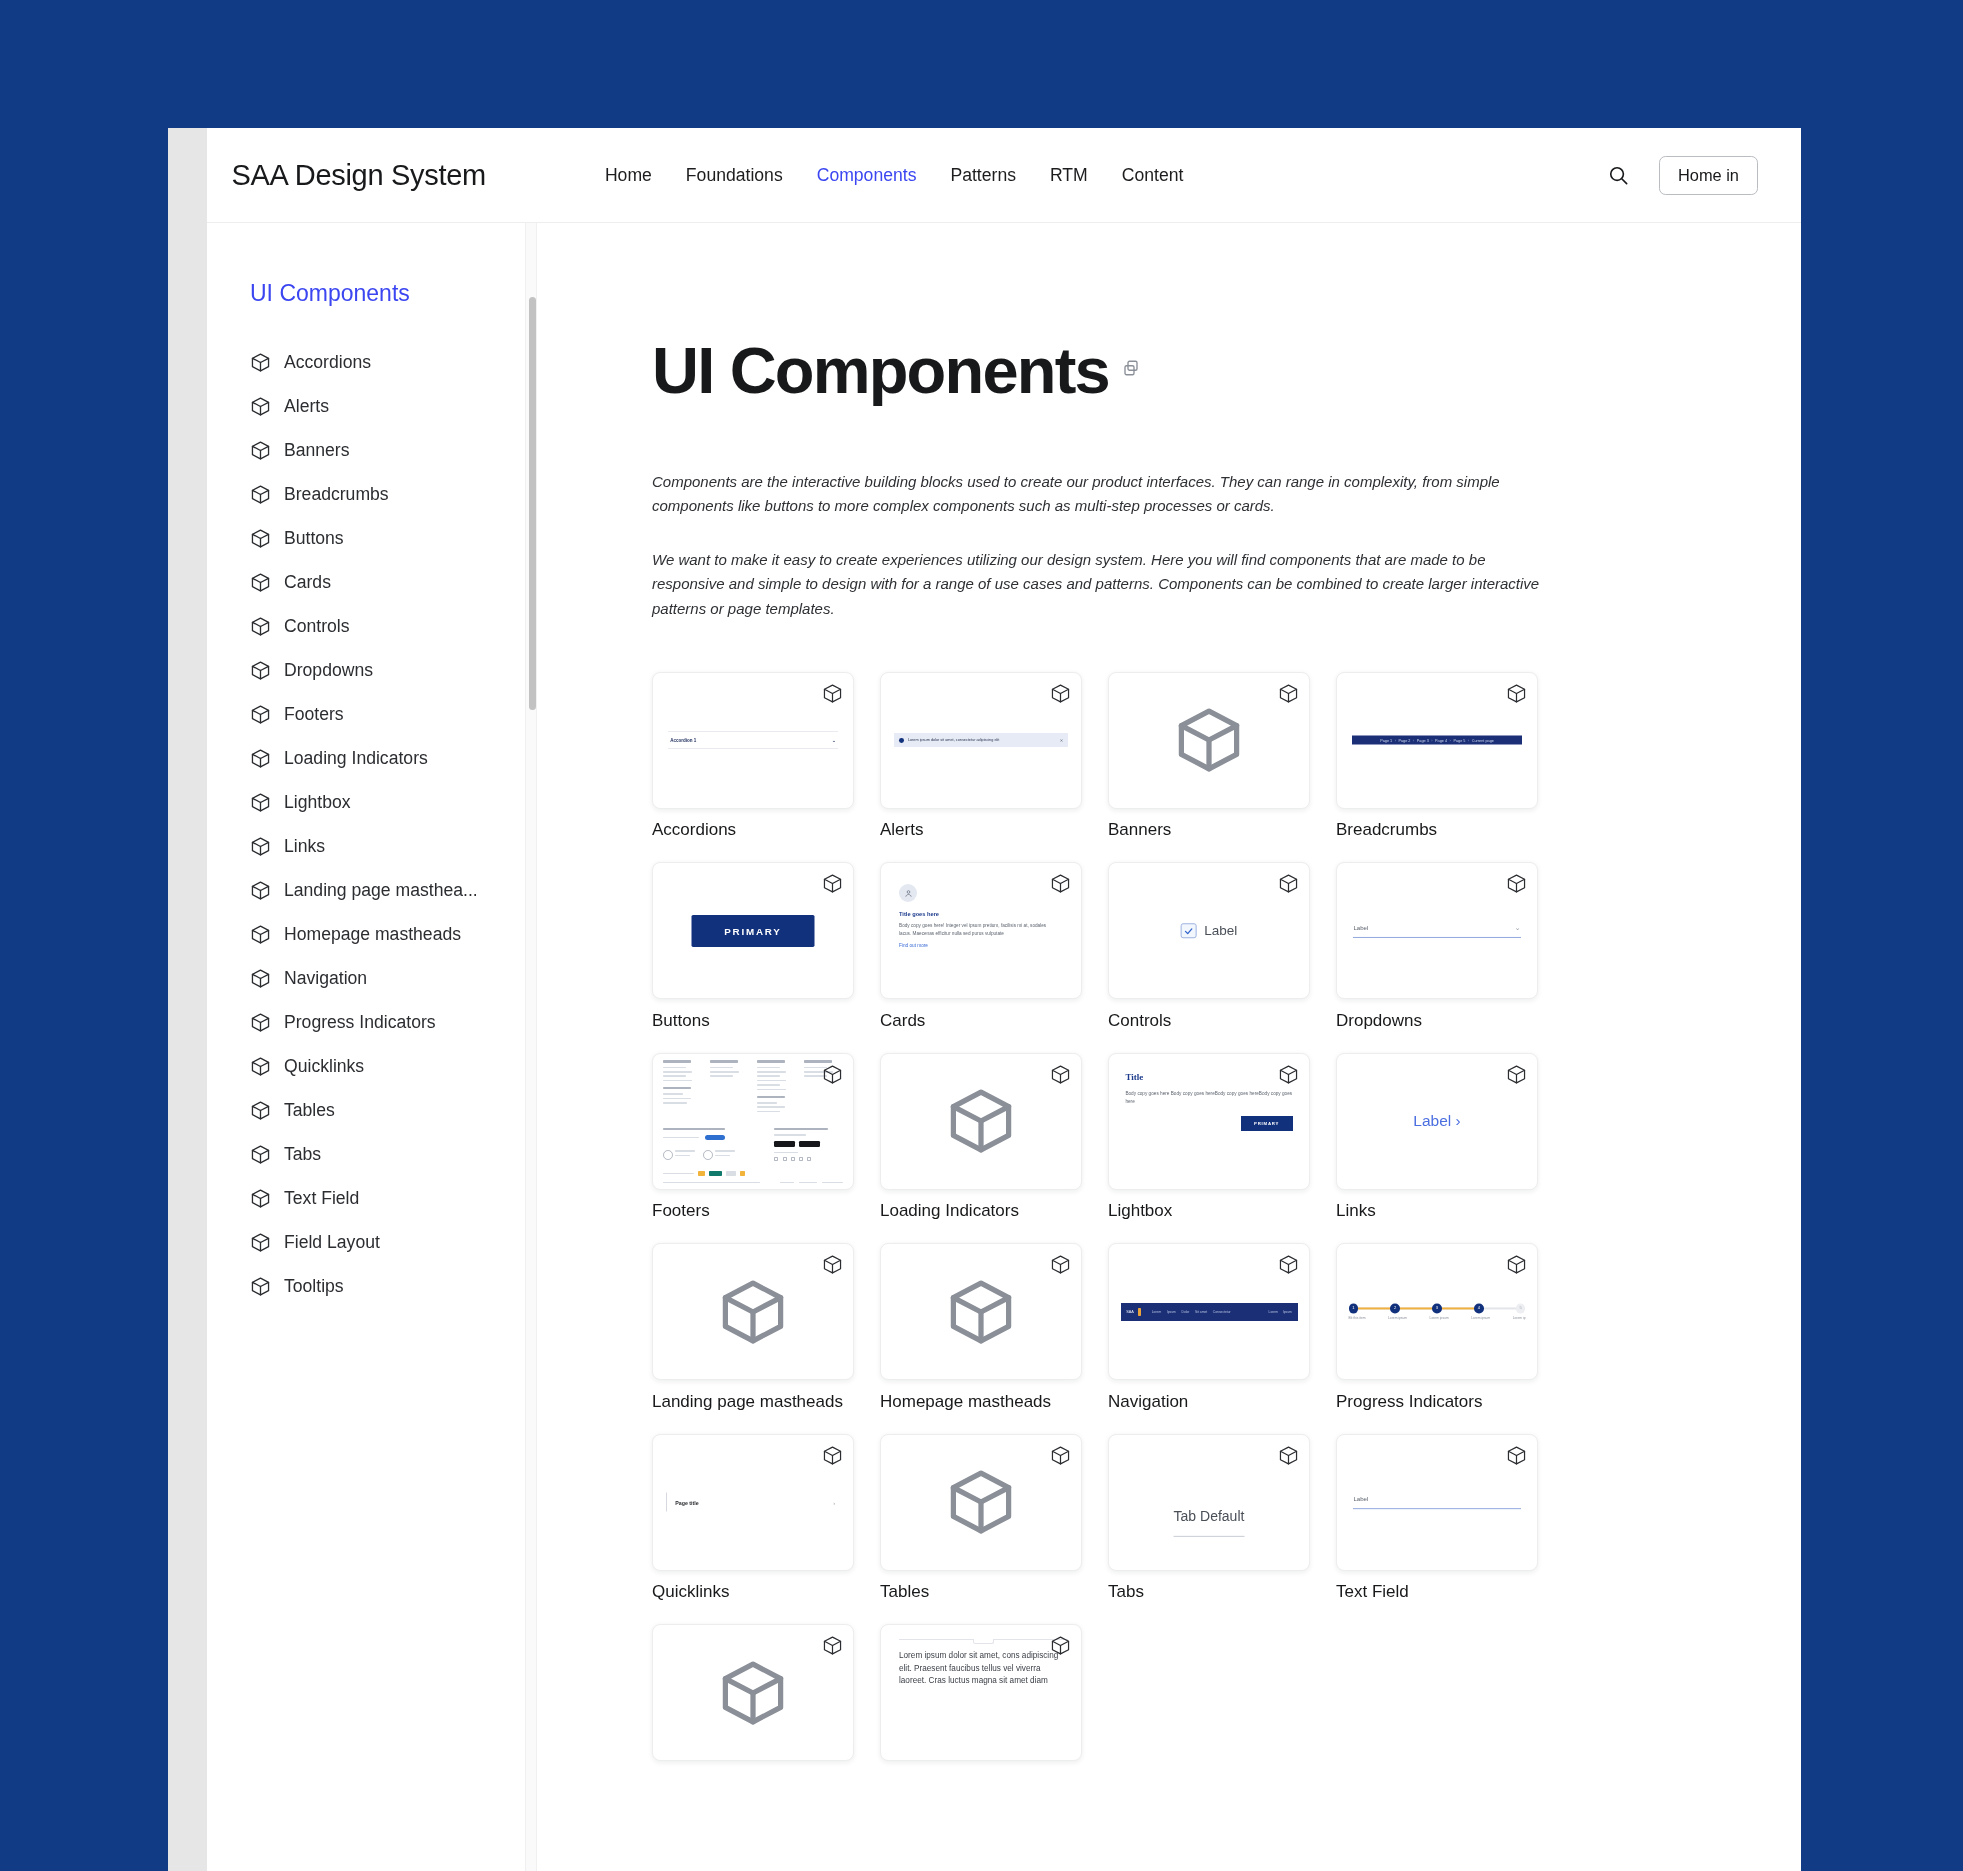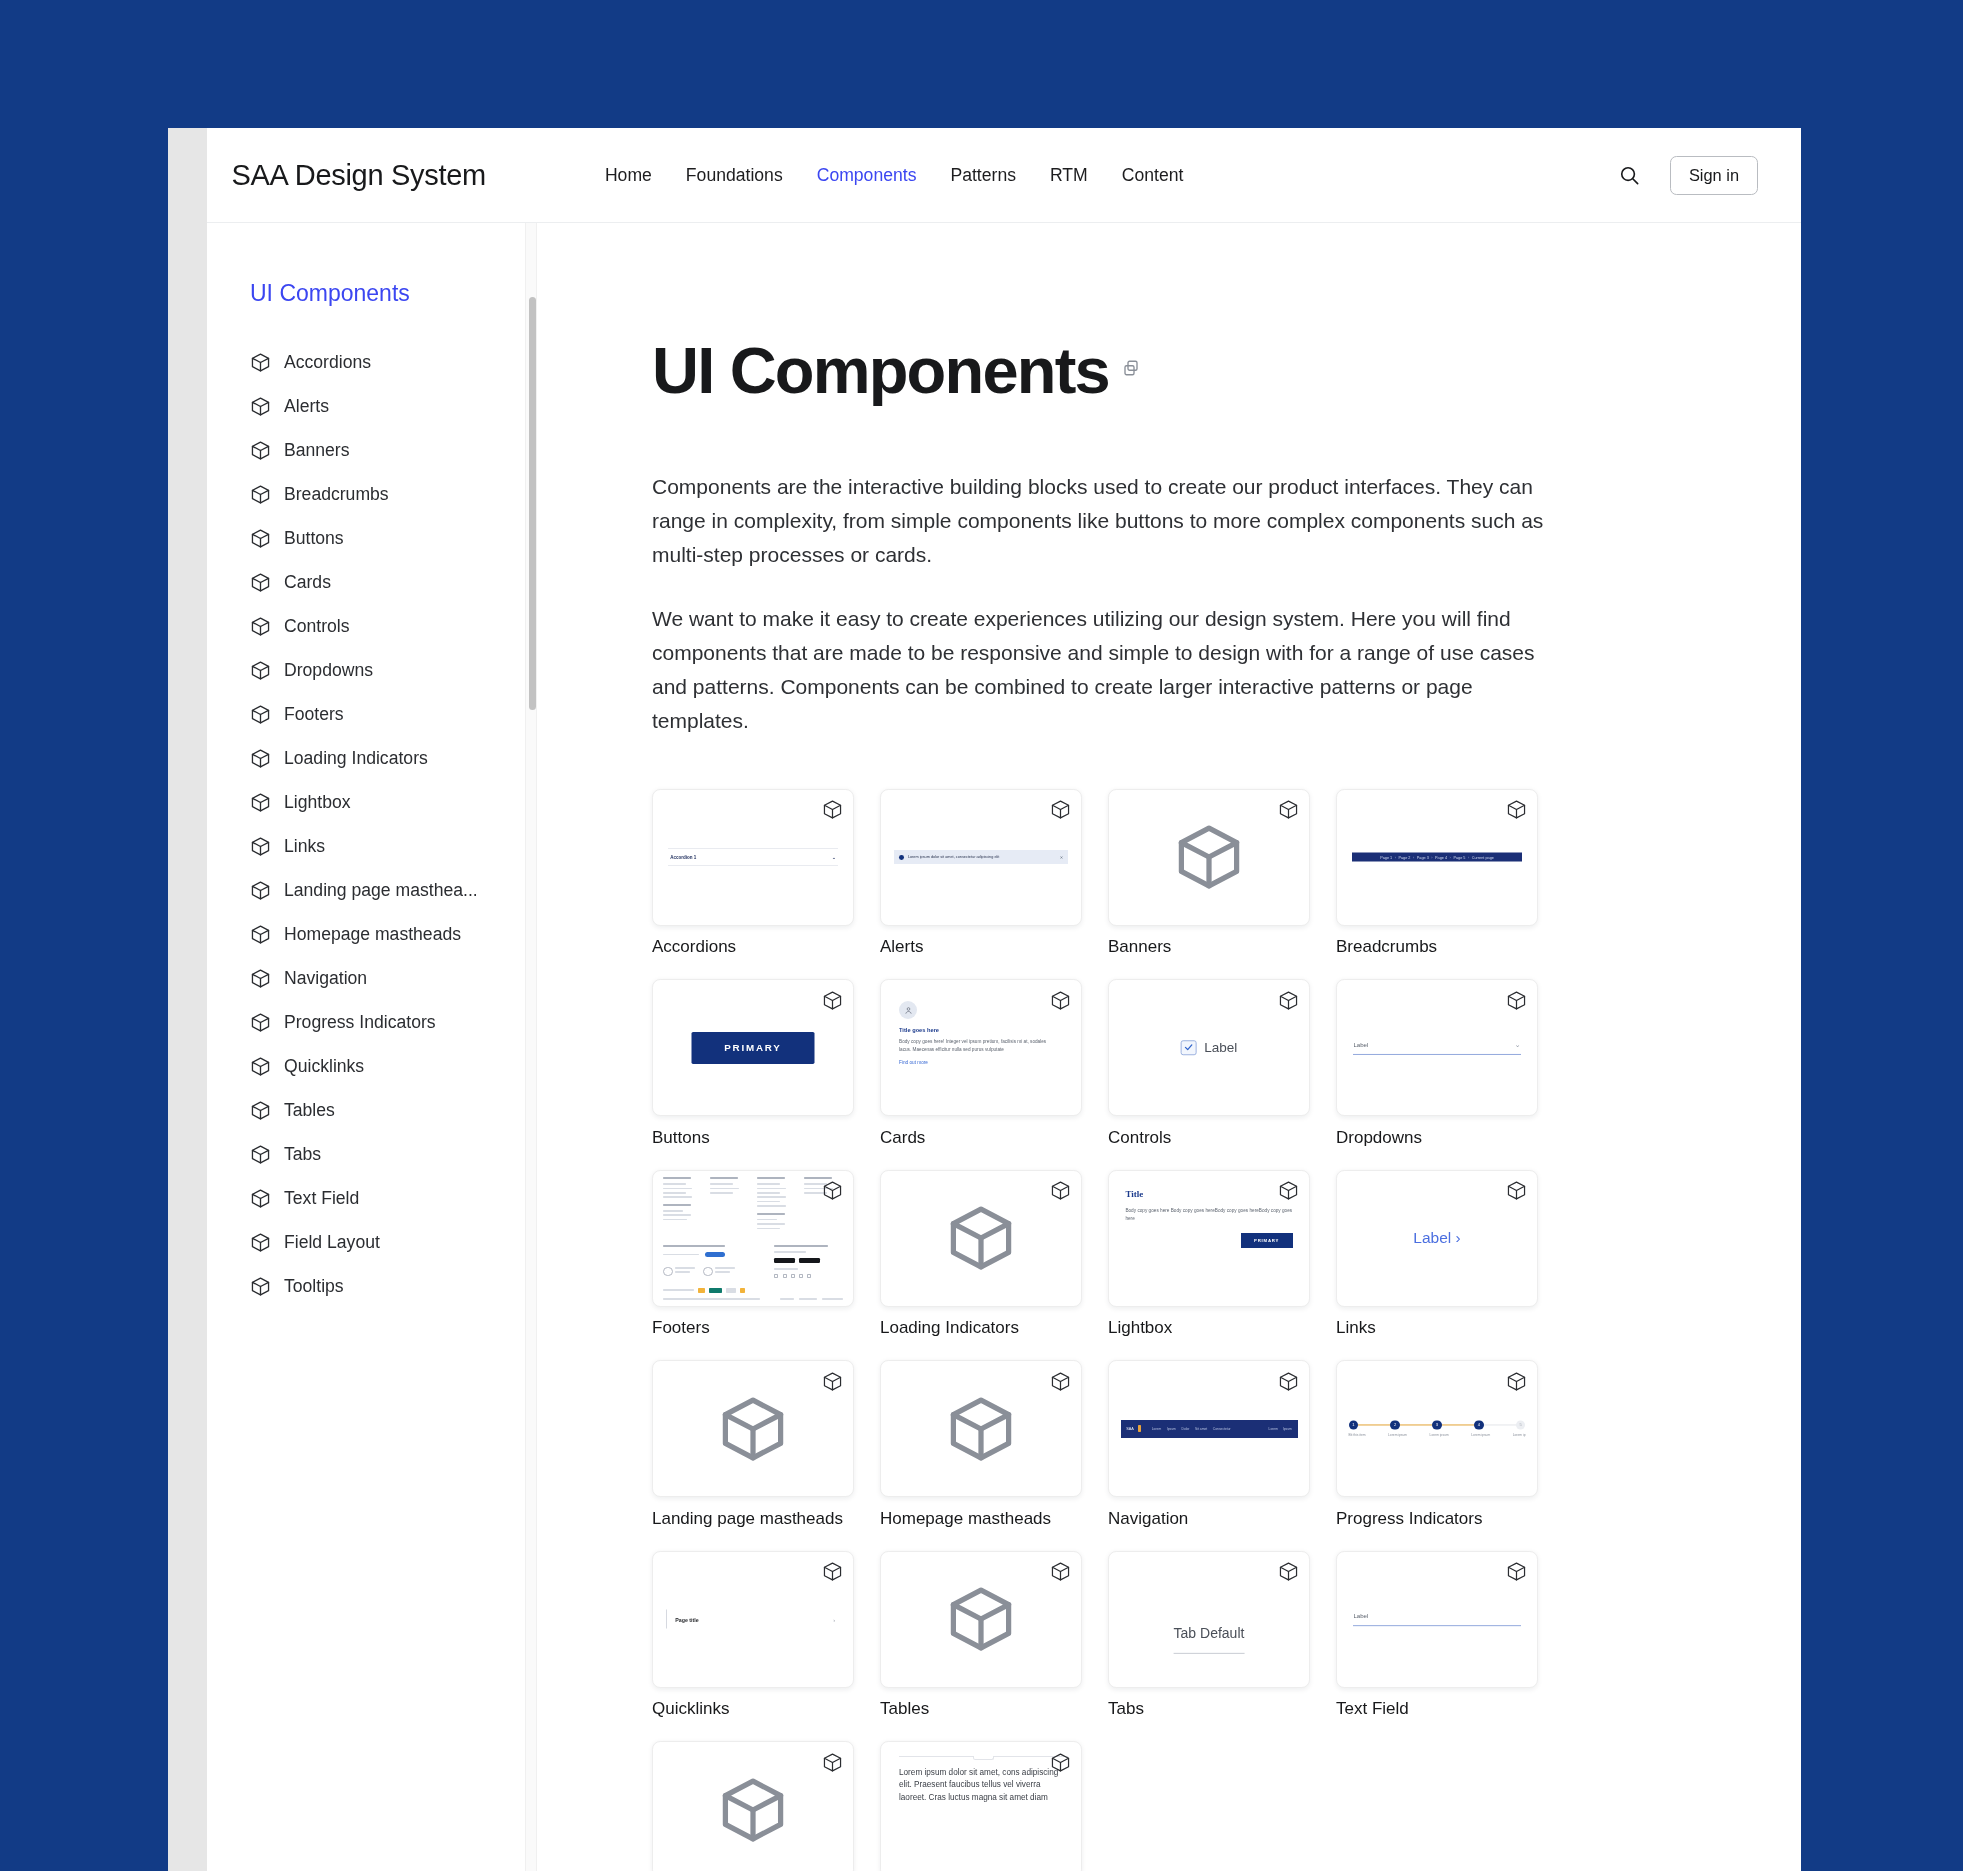--- a/index.html
+++ b/index.html
@@ -156,24 +156,25 @@
     font-size: 65px;
     font-weight: 700;
     letter-spacing: -1.8px;
     color: #18191b;
     line-height: 1;
   }
   .copy-icon { margin-top: 21px; cursor: pointer; flex: 0 0 auto; }
 
   .intro { margin-top: 67px; max-width: 904px; }
   .intro p {
-    font-size: 21px;
+    font-size: 15px;
     line-height: 1.62;
     color: #2e3034;
     margin-bottom: 29.5px;
+    font-style: italic;
   }
   .intro p:last-child { margin-bottom: 0; }
 
   
   .grid {
     margin-top: 51px;
     display: grid;
     grid-template-columns: repeat(4, 202px);
     column-gap: 26px;
     row-gap: 0;
@@ -397,21 +398,21 @@
         <a class="nav-link">Content</a>
       </nav>
 
       <div class="header-right">
         <button class="search-btn">
           <svg width="23" height="23" viewBox="0 0 24 24" fill="none" stroke="#18191b" stroke-width="1.7">
             <circle cx="10.5" cy="10.5" r="6.6"></circle>
               <line x1="15.4" y1="15.4" x2="20.5" y2="20.5" stroke-linecap="round"></line>
           </svg>
         </button>
-        <button class="signin-btn">Sign in</button>
+        <button class="signin-btn">Home in</button>
       </div>
     </div>
 
     <div class="content-wrap">
 
       <aside class="sidebar">
         <div class="sidebar-title">UI Components</div>
         <ul class="side-list">
             <li class="side-item">
               <svg class="cube-sm" width="21" height="21" viewBox="0 0 24 24" fill="none" stroke="#2b2d31" stroke-width="1.5" stroke-linejoin="round" stroke-linecap="round">

